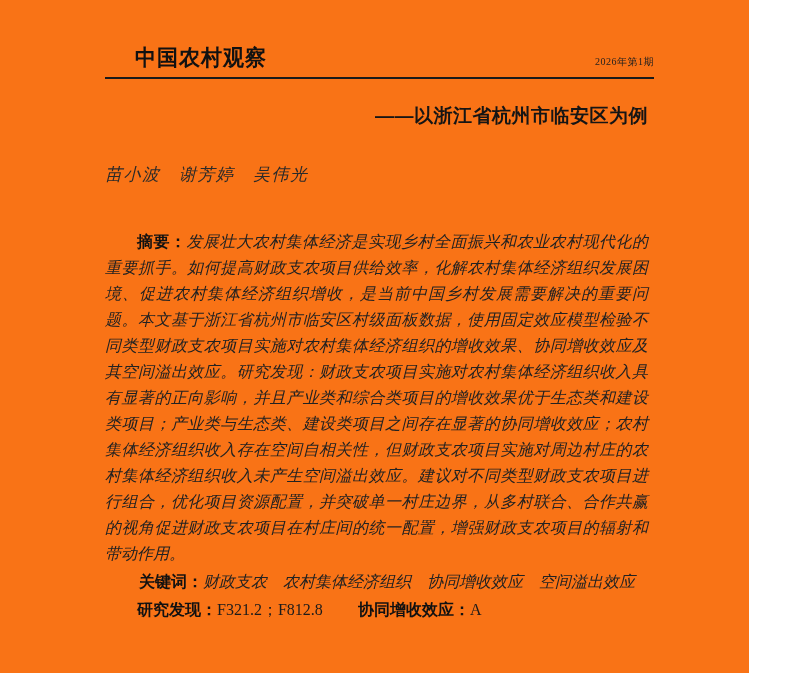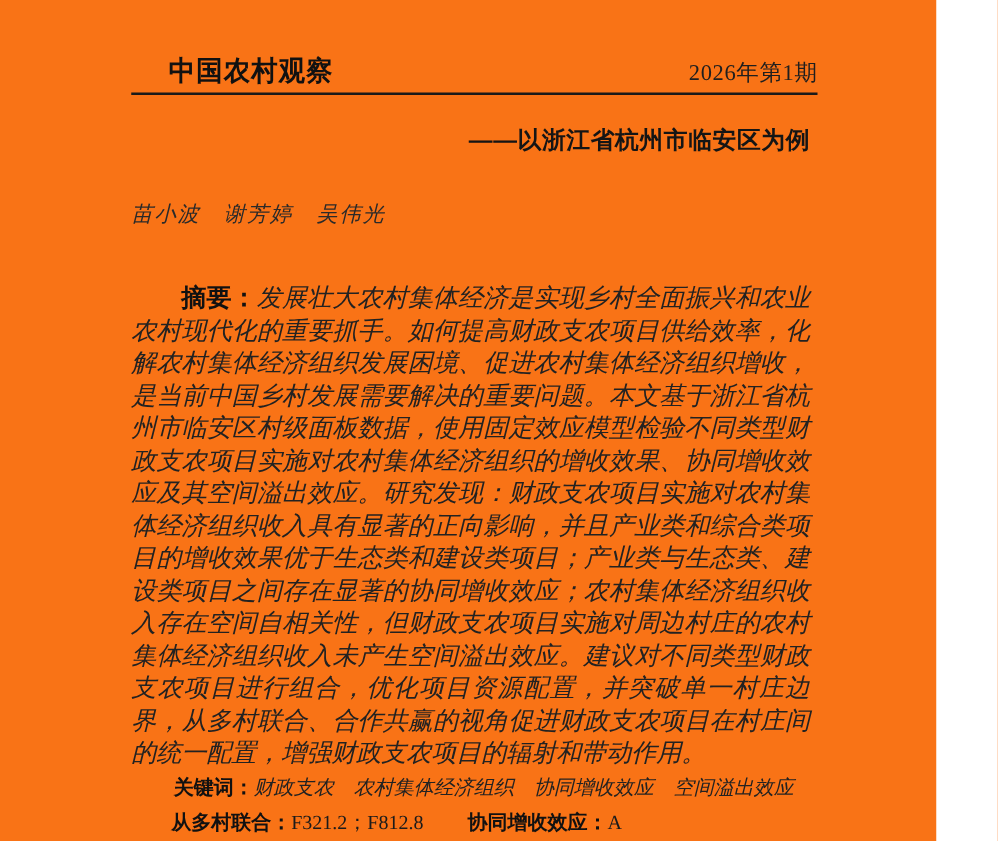--- a/index.html
+++ b/index.html
@@ -37,21 +37,21 @@
     font-weight: 900;
     font-size: 21px;
     line-height: 22px;
     letter-spacing: 1px;
     color: #111;
     transform: scaleY(1.05);
     transform-origin: left bottom;
   }
   .issue-info {
     font-family: "Liberation Serif", serif;
-    font-size: 18px;
+    font-size: 10px;
     line-height: 20px;
     color: #1f1f1f;
     letter-spacing: 0.5px;
   }
   .header-rule {
     margin-top: 5px;
     border: 0;
     border-bottom: 2px solid #1a1a1a;
     height: 0;
   }
@@ -90,21 +90,21 @@
     color: #2a2a2a;
     letter-spacing: 1.5px;
   }
 
   .abstract-paragraph {
     margin: 42px 0 0 0;
     text-align: justify;
     text-indent: 2em;
     font-family: "Liberation Serif", serif;
     font-style: italic;
-    font-size: 20px;
+    font-size: 16px;
     line-height: 26px;
     color: #222;
   }
   .keywords-line {
     margin: 2px;
     text-indent: 2em;
     font-family: "Liberation Serif", serif;
     font-style: italic;
     font-size: 16px;
     line-height: 26px;
@@ -150,17 +150,17 @@
 
 
     <h2 class="article-subtitle">——以浙江省杭州市临安区为例</h2>
 
     <div class="article-authors">苗小波　谢芳婷　吴伟光</div>
 
     <p class="abstract-paragraph"><span class="bold-label">摘要：</span><span>发展壮大农村集体经济是实现乡村全面振兴和农业农村现代化的重要抓手。如何提高财政支农项目供给效率，化解农村集体经济组织发展困境、促进农村集体经济组织增收，是当前中国乡村发展需要解决的重要问题。本文基于浙江省杭州市临安区村级面板数据，使用固定效应模型检验不同类型财政支农项目实施对农村集体经济组织的增收效果、协同增收效应及其空间溢出效应。研究发现：财政支农项目实施对农村集体经济组织收入具有显著的正向影响，并且产业类和综合类项目的增收效果优于生态类和建设类项目；产业类与生态类、建设类项目之间存在显著的协同增收效应；农村集体经济组织收入存在空间自相关性，但财政支农项目实施对周边村庄的农村集体经济组织收入未产生空间溢出效应。建议对不同类型财政支农项目进行组合，优化项目资源配置，并突破单一村庄边界，从多村联合、合作共赢的视角促进财政支农项目在村庄间的统一配置，增强财政支农项目的辐射和带动作用。</span></p>
 
     <p class="keywords-line"><span class="bold-label">关键词：</span><span>财政支农　农村集体经济组织　协同增收效应　空间溢出效应</span></p>
 
-    <p class="classification-line"><span class="bold-label">从多村联合：</span><span class="code-value">F321.2；F812.8</span><span class="label-gap"></span><span class="bold-label">协同增收效应：</span><span class="code-value">A</span></p>
+    <p class="classification-line"><span class="bold-label">研究发现：</span><span class="code-value">F321.2；F812.8</span><span class="label-gap"></span><span class="bold-label">协同增收效应：</span><span class="code-value">A</span></p>
 
   </main>
 
 </div>
 
 </body></html>

